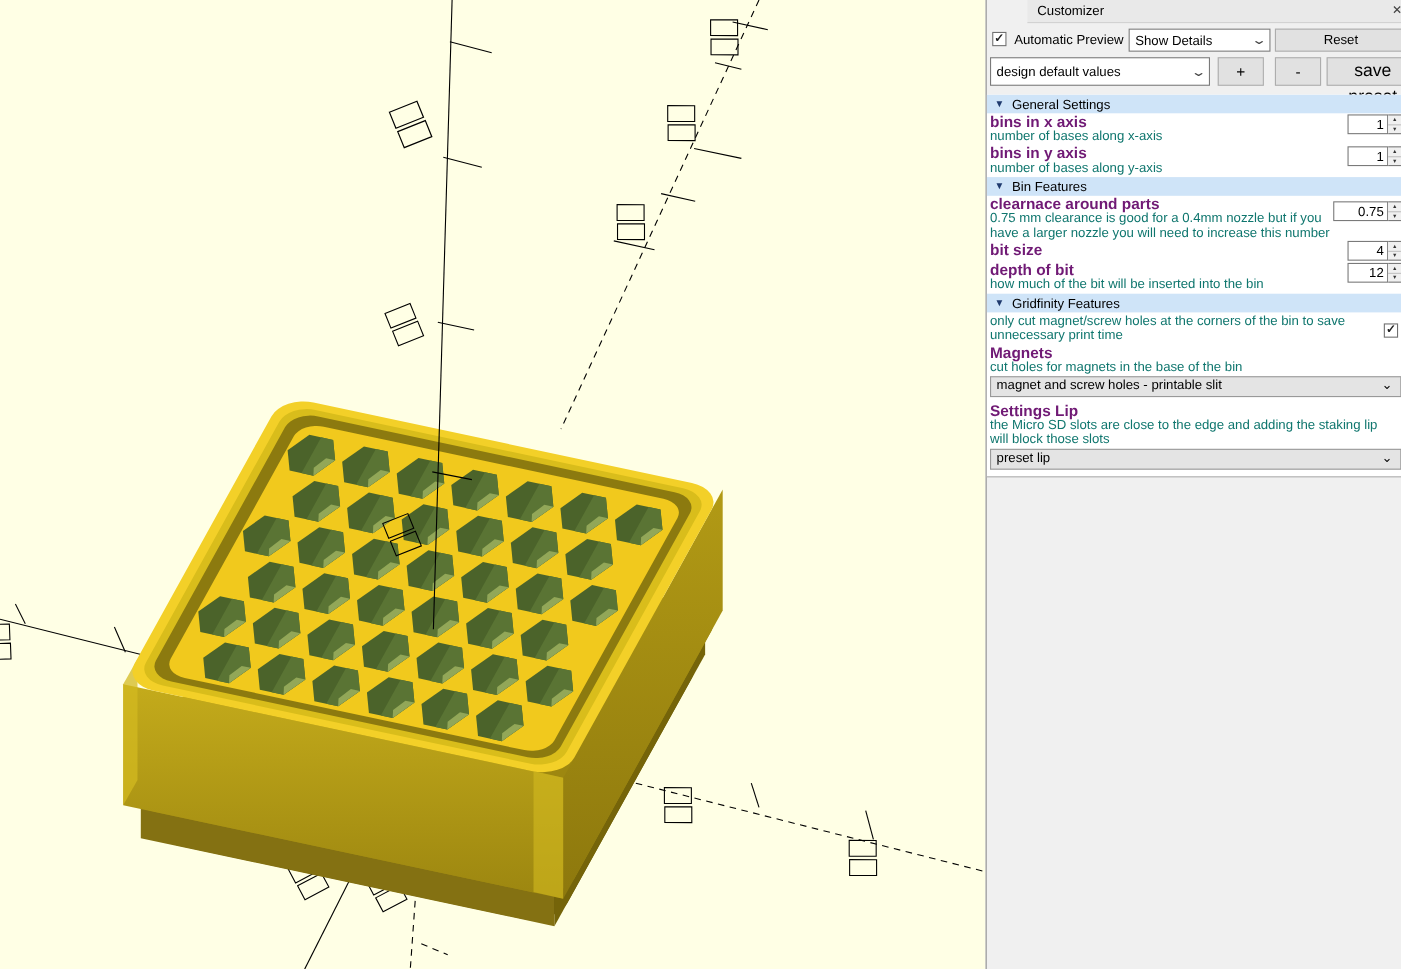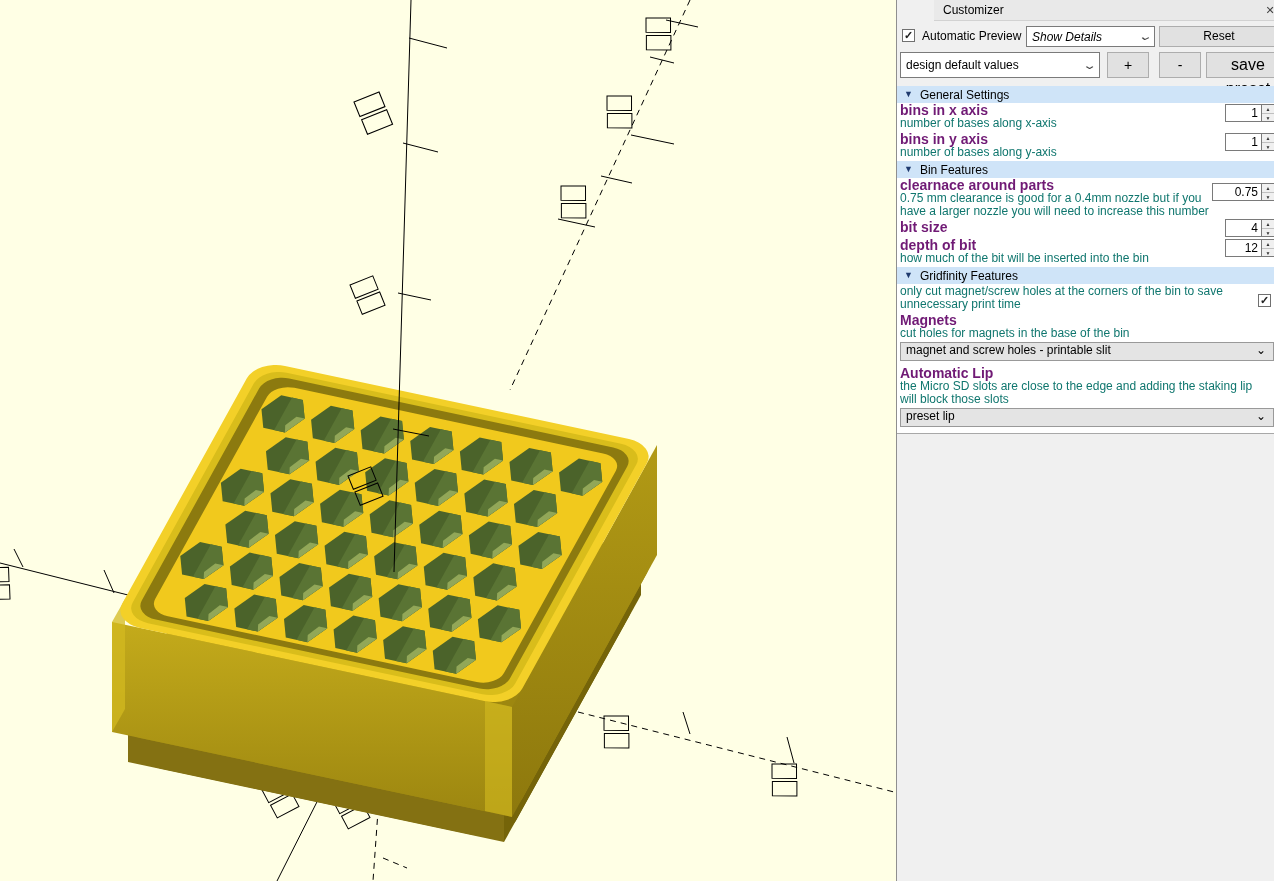--- a/index.html
+++ b/index.html
@@ -23,21 +23,21 @@
   .row1 { position:absolute; left:0; top:26px; right:0; height:21px; }
   .chk { width:13px; height:13px; border:1px solid #707070; background:#fff;
          position:absolute; font-size:11px; line-height:11px; text-align:center;
          font-weight:bold; color:#222; }
   .auto-chk { left:5px; top:3px; }
   .auto-label { position:absolute; left:25px; top:3px; font-size:12px; }
   .combo { border:1px solid #7a7a7a; background:#fff; font-size:12px;
            display:flex; align-items:center; justify-content:space-between;
            padding:0 5px; color:#000; }
   .combo .chev { color:#444; font-size:11px; margin-left:4px; transform:scaleX(1.6); }
-  .detail-combo { position:absolute; left:129px; top:0; width:129px; height:21px;font-style:italic; }
+  .detail-combo { position:absolute; left:129px; top:0; width:129px; height:21px; }
   .btn { background:#e1e1e1; border:1px solid #adadad; font-size:12px;
          text-align:center; color:#000; }
   .reset-btn { position:absolute; left:262px; top:0; width:120px; height:21px; line-height:19px; }
 
   .row2 { position:absolute; left:0; top:52px; right:0; height:34px; }
   .preset-combo { position:absolute; left:3px; top:0; width:200px; height:26px; }
   .plus-btn  { position:absolute; left:210px; top:0; width:42px; height:26px; line-height:24px; font-size:14px; }
   .minus-btn { position:absolute; left:262px; top:0; width:42px; height:26px; line-height:24px; font-size:14px; }
   .save-btn  { position:absolute; left:309px; top:0; width:84px; height:26px; line-height:24px; font-size:16px; }
 
@@ -398,21 +398,21 @@
     </div>
     <div class="param">
       <div class="pname">Magnets</div>
       <div class="pdesc wide">cut holes for magnets in the base of the bin</div>
       <div class="combo-full">
         <span>magnet and screw holes - printable slit</span>
         <span class="chev">⌄</span>
       </div>
     </div>
     <div class="param">
-      <div class="pname">Automatic Lip</div>
+      <div class="pname">Settings Lip</div>
       <div class="pdesc wide">the Micro SD slots are close to the edge and adding the staking lip will block those slots</div>
       <div class="combo-full">
         <span>preset lip</span>
         <span class="chev">⌄</span>
       </div>
     </div>
 
   </div>
 </div>
 

